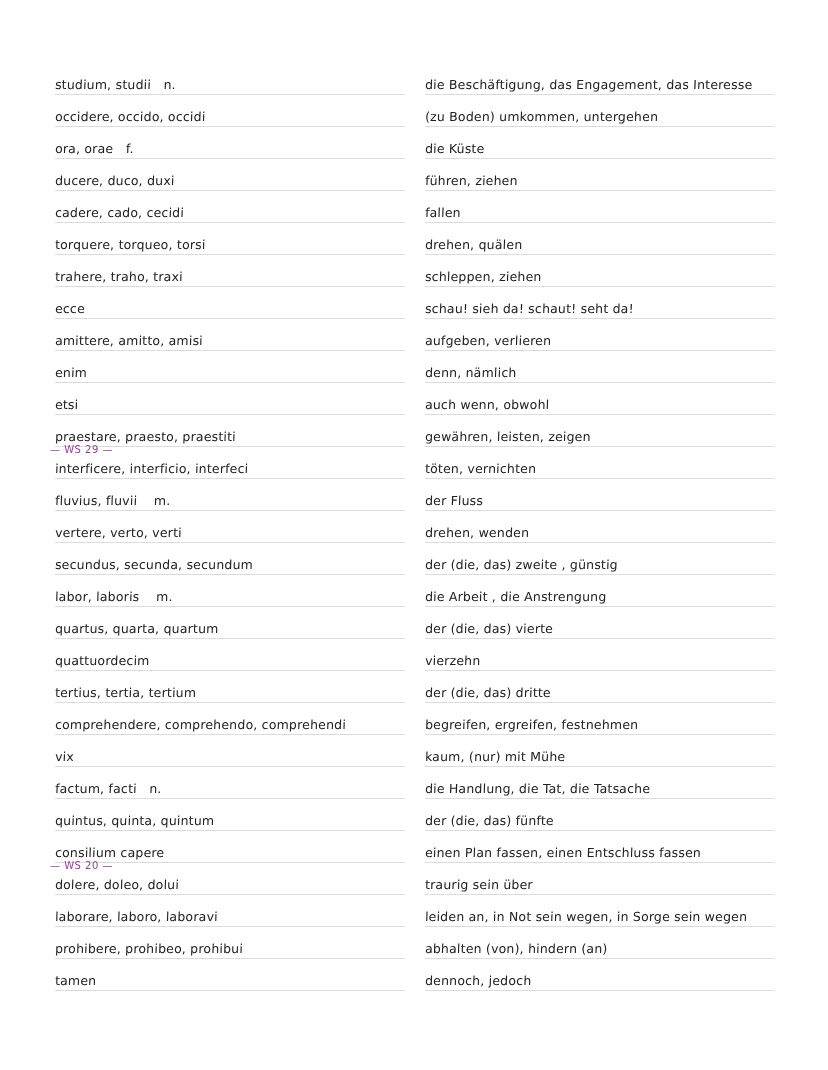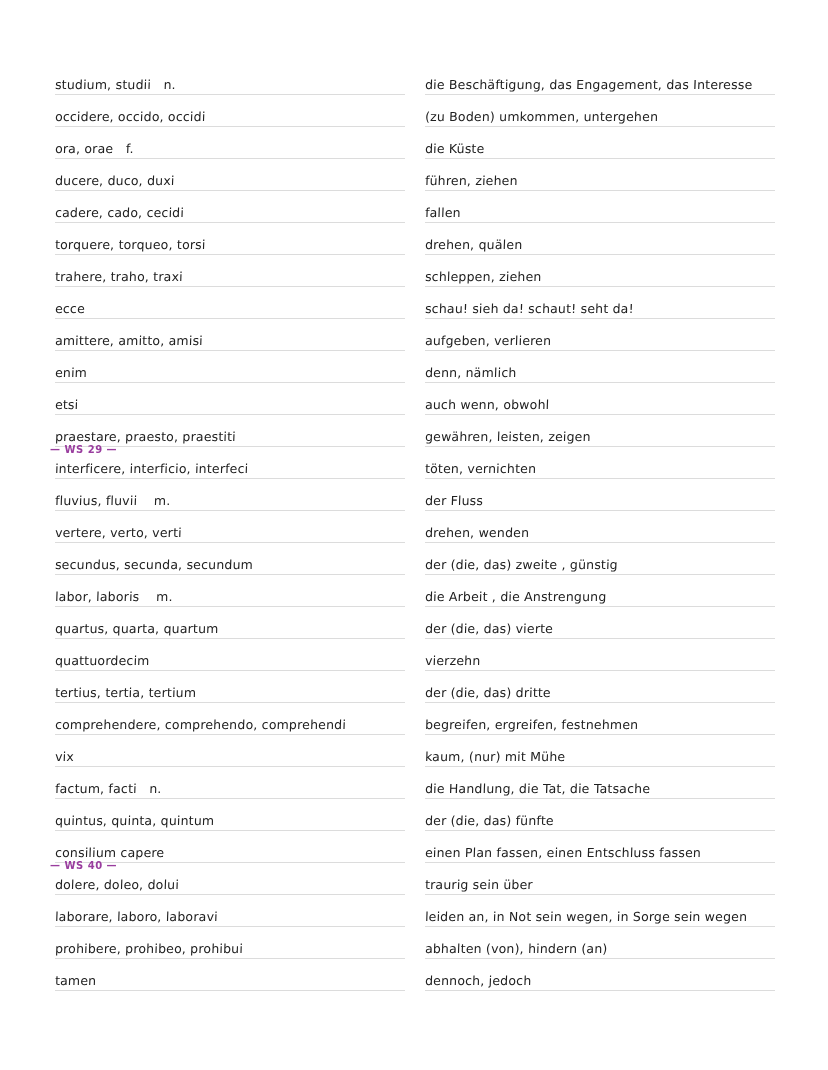--- a/index.html
+++ b/index.html
@@ -47,21 +47,21 @@
     color: var(--ink, #202020);
     white-space: pre;
     transform: skewX(-2deg);
   }
 
   .annotation {
     position: absolute;
     left: -5px;
     top: 29px;
     font-size: 10px;
-    font-weight: bold;
+    font-weight: normal;
     letter-spacing: 0.5px;
     color: var(--accent, #993d9e);
     white-space: pre;
     z-index: 2;
   }
 </style>
 </head>
 <body>
 
 <div class="sheet" style="--paper: #ffffff; --ink: #202020; --rule: #dcdcdc; --accent: #993d9e;">
@@ -302,21 +302,21 @@
 
     </div>
     <div class="cell">
       <span class="entry">der (die, das) fünfte</span>
     </div>
   </div>
 
   <div class="row">
     <div class="cell">
       <span class="entry">consilium capere</span>
-      <span class="annotation">— WS 40 —</span>
+      <span class="annotation">— WS 20 —</span>
     </div>
     <div class="cell">
       <span class="entry">einen Plan fassen, einen Entschluss fassen</span>
     </div>
   </div>
 
   <div class="row">
     <div class="cell">
       <span class="entry">dolere, doleo, dolui</span>
 

